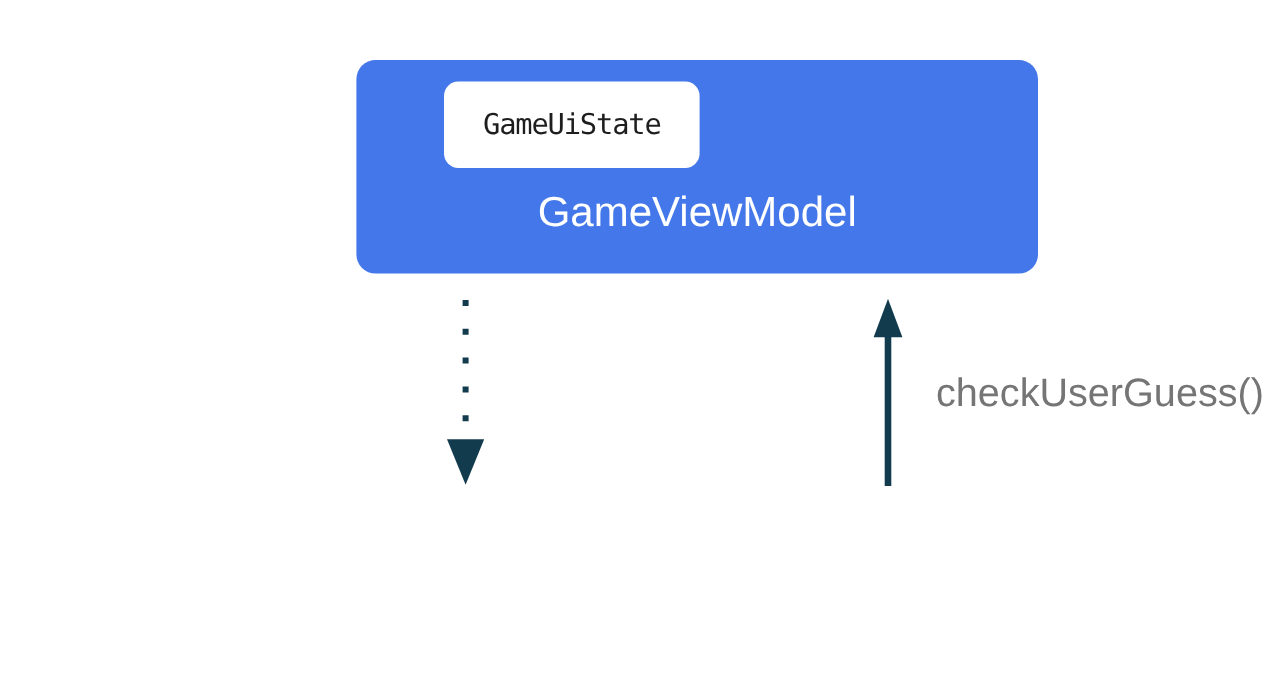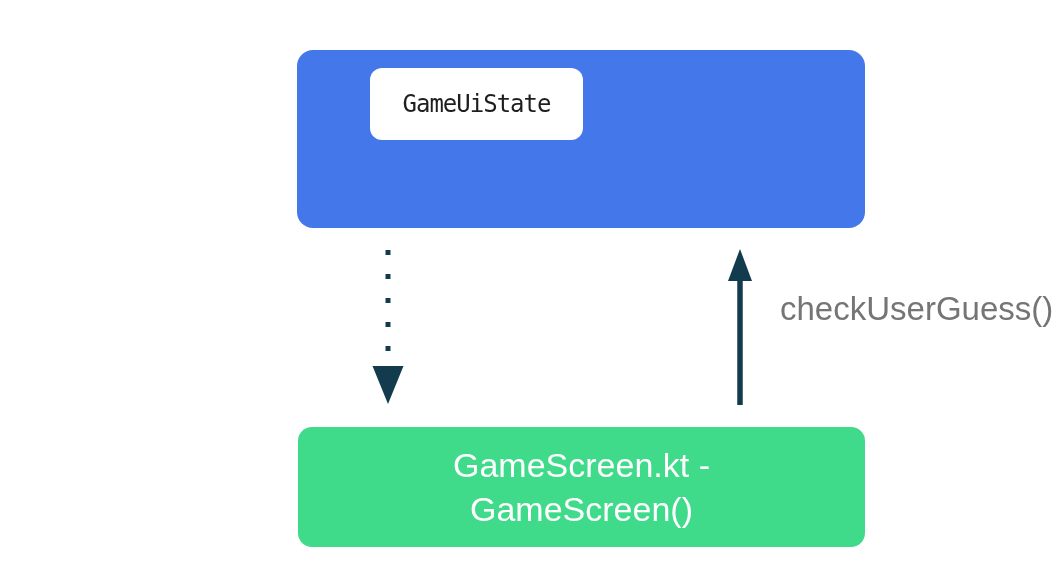--- a/index.html
+++ b/index.html
@@ -69,43 +69,38 @@
 
   
   .edge-label {
     position: absolute;
     font-size: 33px;
     line-height: 38px;
     color: #757575;
     white-space: nowrap;
   }
   .label-left  { left: 31px;  top: 308px; }
-  .label-right { left: 780px; top: 290px; }
+  .label-right { left: 780px; top: 308px; }
 </style>
 </head>
 <body>
 
 <div class="canvas">
 
   <div class="vm-box" style="background-color: rgb(68, 120, 234);">
     <div class="chip" style="background-color: rgb(255, 255, 255);">
       <span class="chip-label">GameUiState</span>
     </div>
+    <div class="vm-title">GameViewModel</div>
   </div>
 
   <svg class="arrows" width="1058" height="573" viewBox="0 0 1058 573" xmlns="http://www.w3.org/2000/svg">
     <line x1="388" y1="250" x2="388" y2="352" stroke="#133B4E" stroke-width="5" stroke-dasharray="5 19"></line>
     <polygon fill="#133B4E" points="372.5,366 403.5,366 388,404"></polygon>
     <line x1="740" y1="280" x2="740" y2="405" stroke="#133B4E" stroke-width="5.5"></line>
     <polygon fill="#133B4E" points="728,281 752,281 740,249"></polygon>
   </svg>
 
 
   <div class="edge-label label-right" style="color: rgb(117, 117, 117);">checkUserGuess()</div>
 
-  <div class="screen-box" style="background-color: rgb(64, 218, 139);">
-    <div class="screen-title">
-      <span class="line">GameScreen.kt -</span>
-      <span class="line">GameScreen()</span>
-    </div>
-  </div>
 
 </div>
 
 </body></html>

